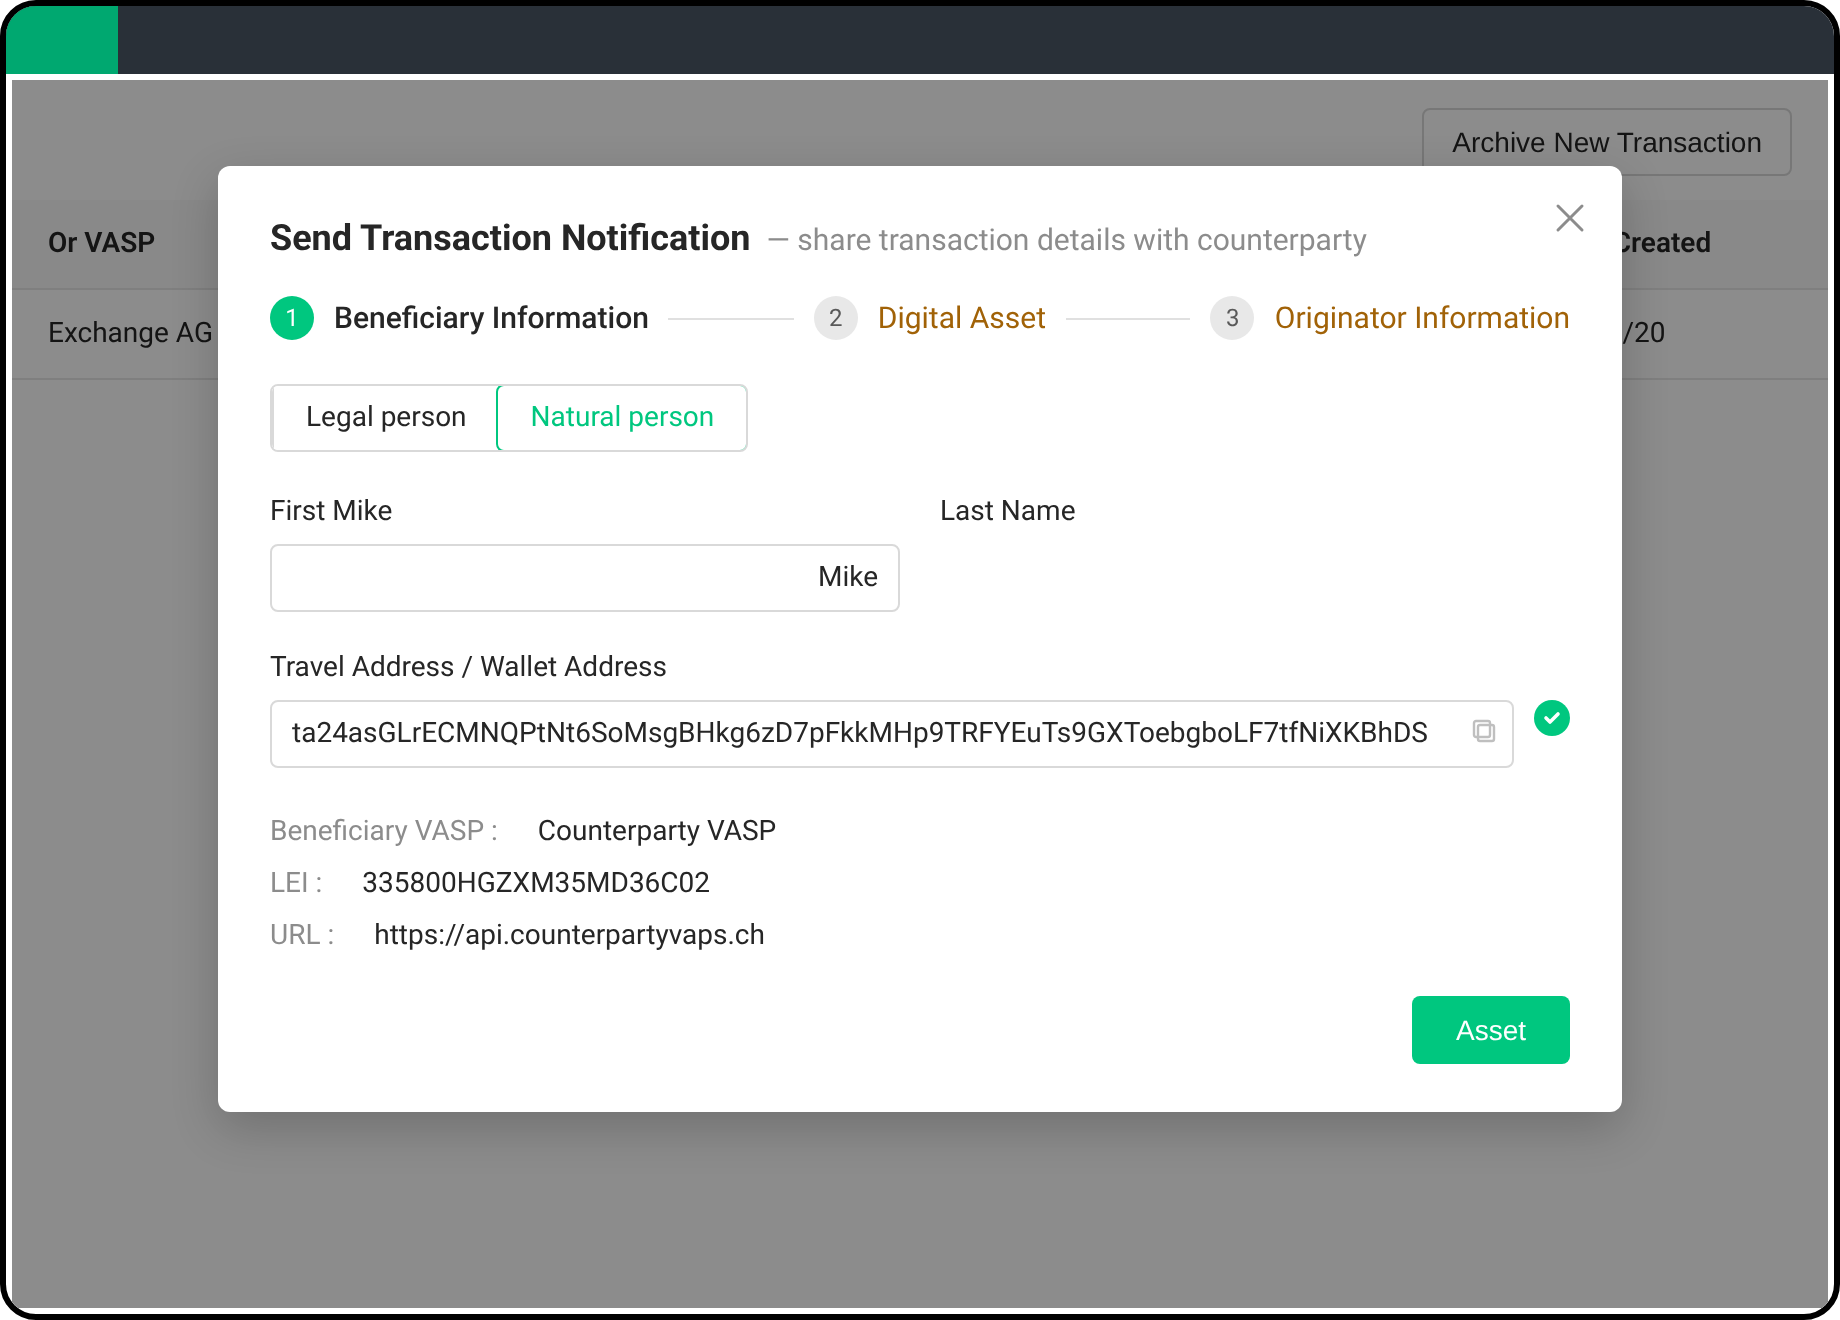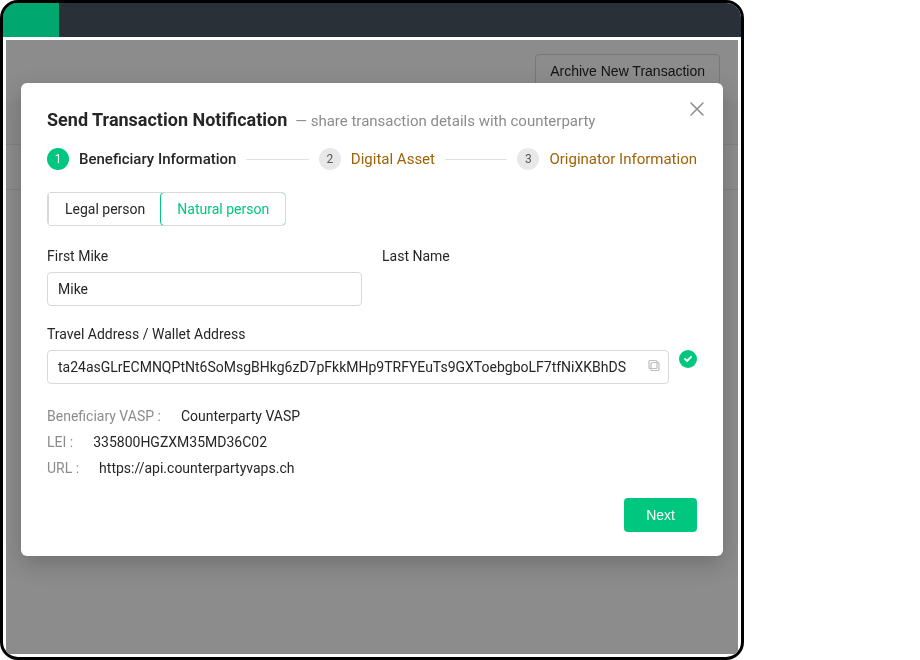--- a/index.html
+++ b/index.html
@@ -4,21 +4,21 @@
   <style>
     * { box-sizing: border-box; margin: 0; padding: 0; }
     body {
       font-family: -apple-system, BlinkMacSystemFont, "Segoe UI", Roboto, Helvetica, Arial, sans-serif;
       background: #fff;
       width: 920px;
       height: 660px;
       overflow: hidden;
     }
     .window {
-      width: 744px;
+      width: 920px;
       height: 660px;
       border-radius: 18px;
       border: 3px solid #000;
       overflow: hidden;
       position: relative;
       background: #fff;
     }
     .topbar {
       height: 34px;
       background: #293038;
@@ -165,20 +165,21 @@
       margin-bottom: 8px;
     }
     .form-input {
       width: 100%;
       border: 1px solid #d9d9d9;
       border-radius: 4px;
       padding: 8px 10px;
       font-size: 14px;
       color: #262626;
       font-family: inherit;
+      text-align: right;
     }
     .addr-row {
       display: flex;
       align-items: flex-start;
       gap: 10px;
       margin-bottom: 24px;
     }
     .addr-input-wrap {
       flex: 1;
       position: relative;
@@ -329,16 +330,16 @@
     <div class="info-row">
       <span class="info-label">LEI :</span>
       <span class="info-value">335800HGZXM35MD36C02</span>
     </div>
     <div class="info-row">
       <span class="info-label">URL :</span>
       <span class="info-value">https://api.counterpartyvaps.ch</span>
     </div>
 
     <div class="modal-footer">
-      <button class="next-btn">Next</button>
+      <button class="next-btn">Asset</button>
     </div>
   </div>
 </div>
 
 </body></html>

